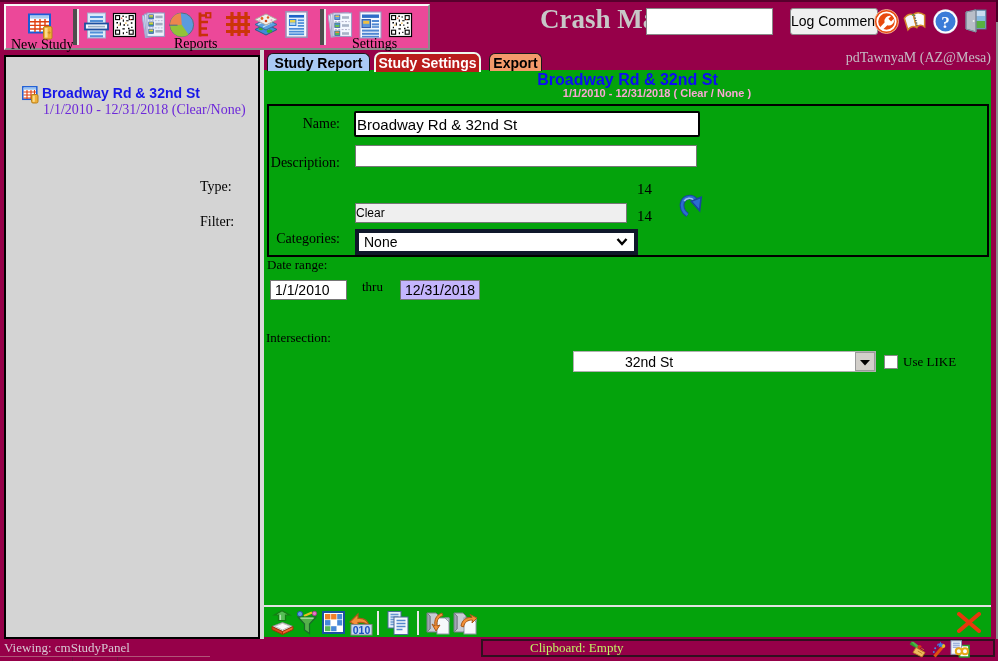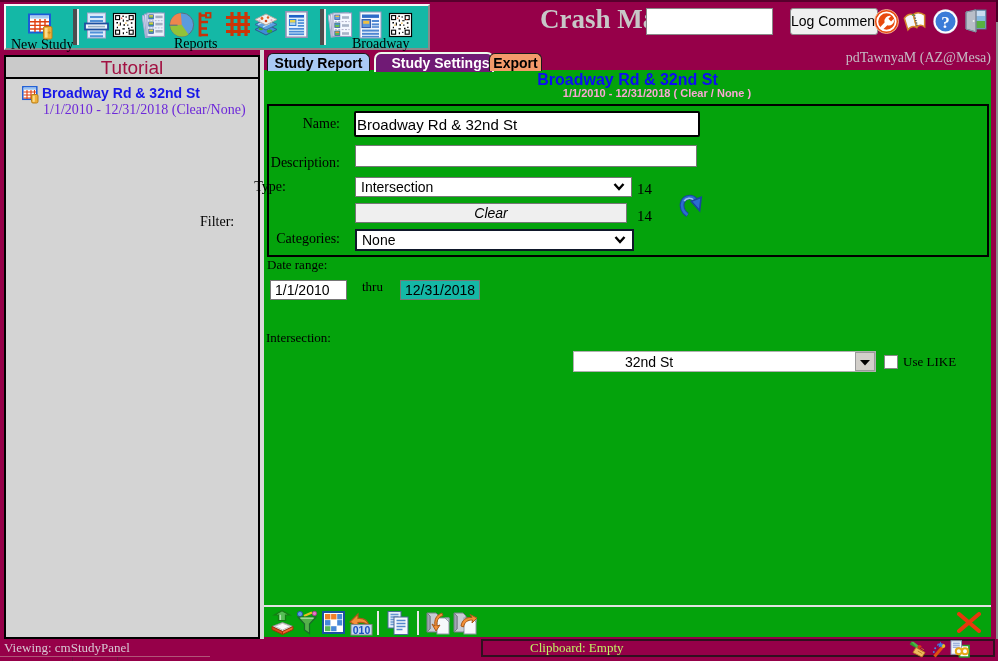--- a/index.html
+++ b/index.html
@@ -11,21 +11,21 @@
 </style>
 </head>
 <body>
 <div id="page">
 
   <div class="abs" style="left:0;top:0;width:998px;height:2px;background:#57002C"></div>
 
   <div class="abs" style="left:996px;top:0;width:2px;height:22px;background:#4A0026"></div>
   <div class="abs" style="left:996px;top:22px;width:2px;height:639px;background:#8C8C8C"></div>
 
-  <div id="toolbar" class="abs" style="left:4px;top:4px;width:422px;height:42px;background:#14b8a6;border-top:2px solid #F8F8F8;border-left:2px solid #F8F8F8;border-right:2px solid #8A8A8A;border-bottom:2px solid #8A8A8A;">
+  <div id="toolbar" class="abs" style="left:4px;top:4px;width:422px;height:42px;background:#ec4899;border-top:2px solid #F8F8F8;border-left:2px solid #F8F8F8;border-right:2px solid #8A8A8A;border-bottom:2px solid #8A8A8A;">
 
     <div class="abs cap" style="left:5px;top:31px;">New Study</div>
     <div class="abs" style="left:22px;top:7px;"><svg width="27" height="28" viewBox="0 0 27 28">
 <rect x="1" y="1.5" width="21" height="18" fill="#fff" stroke="#1B5CD6" stroke-width="2"></rect>
 <rect x="2.2" y="2.7" width="18.6" height="2.8" fill="#A6CBF0"></rect>
 <path d="M2 8.8 H21 M2 12.4 H21 M2 16 H21 M7 6 V19 M12 6 V19 M17 6 V19" stroke="#E04010" stroke-width="1.4" fill="none"></path>
 <rect x="15.5" y="13.5" width="8.5" height="12.5" rx="1.5" fill="#EFAF3A" stroke="#B97F17"></rect>
 <rect x="17" y="15" width="2.6" height="9.5" fill="#F9DC8C"></rect>
 <path d="M19.7 19.7 h3 M21.2 18.2 v3" stroke="#C88B1D" stroke-width="1"></path>
 </svg></div>
@@ -155,21 +155,21 @@
 <rect x="17.2" y="4.6" width="4" height="4" fill="none" stroke="#000" stroke-width="1.1"></rect>
 <rect x="3.6" y="19.2" width="4" height="4" fill="none" stroke="#000" stroke-width="1.1"></rect>
 <rect x="17.2" y="19.2" width="4" height="4" fill="none" stroke="#000" stroke-width="1.1"></rect>
 <path d="M10.4 4.6 h1.4 v1.4 h-1.4 z M13.4 5.4 h1.6 v1.1 h-1.6 z M10.8 8.4 h1.1 v2.4 h-1.1 z M14.2 9.2 h2.4 v1.1 h-2.4 z M4.4 11 h1.6 v1.5 h-1.6 z M7.8 11.4 h1.1 v3.2 h-1.1 z M11.4 13.2 h1.6 v1.5 h-1.6 z M15.2 13.6 h1.2 v1.2 h-1.2 z M18.8 11.2 h1.6 v1.5 h-1.6 z M4.8 15.8 h1.2 v1.4 h-1.2 z M10.4 17.2 h2.4 v1.2 h-2.4 z M16 16.8 h1.5 v1.5 h-1.5 z M19.2 15.8 h1.3 v1.2 h-1.3 z M10.8 21.2 h1.2 v2 h-1.2 z M14.2 20.8 h1.2 v1.2 h-1.2 z" fill="#000"></path>
 <rect x="9" y="6.6" width="1.3" height="1.1" fill="#E03010"></rect>
             <rect x="13.2" y="11.6" width="1.3" height="1.1" fill="#E8A010"></rect>
 <rect x="6.4" y="13.6" width="1.1" height="1.1" fill="#E8A010"></rect>
             <rect x="17.9" y="8" width="1.3" height="1.1" fill="#E03010"></rect>
 </svg></div>
       </div>
-    <div class="abs cap" style="left:346px;top:30px;">Broadway</div>
+    <div class="abs cap" style="left:346px;top:30px;">Settings</div>
   </div>
 
   <div class="abs" style="left:540px;top:4px;font:bold 27px 'Liberation Serif',serif;color:#C7C7C7;">Crash Ma<span style="letter-spacing:0">gic</span></div>
 
   <div class="abs" style="left:646px;top:8px;width:125px;height:25px;background:#fff;border:1px solid #888;"></div>
 
   <div class="abs sans" style="left:790px;top:8px;width:86px;height:25px;background:#F0F0F0;border:1px solid #8B8B8B;border-radius:3px;font-size:14px;color:#000;text-align:right;line-height:25px;white-space:nowrap;">Log Comment</div>
 
   <div class="abs" style="left:874px;top:9px;"><svg width="25" height="25" viewBox="0 0 25 25">
 <circle cx="12.5" cy="12.5" r="12" fill="#E8490E"></circle>
@@ -195,82 +195,76 @@
 <rect x="11" y="13" width="10" height="7" fill="#58B040"></rect>
 <rect x="11" y="3" width="10" height="5" fill="#C8DCF0"></rect>
 <path d="M2 4 L12 2 L12 24 L2 21 Z" fill="#B8BEC8" stroke="#5A6878"></path>
 <path d="M2 4 L12 2 L12 24 L2 21 Z" fill="none" stroke="#8C98A8"></path>
 <circle cx="9.6" cy="13" r="1" fill="#F0F0F0"></circle>
 </svg></div>
 
   <div class="abs" style="left:0;top:50px;width:991px;text-align:right;font:14px 'Liberation Serif',serif;color:#C5BBC4;">pdTawnyaM (AZ@Mesa)</div>
 
   <div class="abs" style="left:4px;top:55px;width:252px;height:580px;background:#D4D4D4;border:2px solid #000;">
-    <div class="abs sans" style="left:0;top:0;width:252px;height:20px;background:#CACACA;border-bottom:2px solid #000;text-align:center;font-size:19px;line-height:21px;color:#A21142;">Tutorial</div>
     <div class="abs" style="left:16px;top:29px;"><svg width="19" height="18" viewBox="0 0 19 18">
 <rect x="0.8" y="0.8" width="14" height="12.5" fill="#fff" stroke="#1B5CD6" stroke-width="1.5"></rect>
 <rect x="1.5" y="1.5" width="12.6" height="2.2" fill="#9CC4EE"></rect>
 <path d="M1.5 6 H14 M1.5 9 H14 M1.5 12 H14 M5 4 V13 M9 4 V13 M12.5 4 V13" stroke="#E04010" stroke-width="1.1" fill="none"></path>
 <rect x="9.5" y="8.5" width="6.5" height="8.5" rx="1.5" fill="#EFAF3A" stroke="#B97F17"></rect>
 <rect x="10.8" y="9.8" width="2" height="6" fill="#F9DC8C"></rect>
 </svg></div>
     <div class="abs sans" style="left:36px;top:28px;font-size:14px;font-weight:bold;color:#1717E8;">Broadway Rd &amp; 32nd St</div>
     <div class="abs" style="left:37px;top:45px;font:14px 'Liberation Serif',serif;color:#6d28d9;">1/1/2010 - 12/31/2018 (Clear/None)</div>
   </div>
 
   <div class="abs" style="left:260px;top:50px;width:4px;height:589px;background:#D9D9D9;"></div>
 
   <div class="abs" style="left:264px;top:70px;width:727px;height:537px;background:#04A30C;"></div>
 
   <div class="abs sans" style="left:267px;top:53px;width:101px;height:17px;background:#A9CAF5;border:1px solid #1A1A1A;border-bottom:none;border-radius:6px 6px 0 0;text-align:center;font-size:14px;font-weight:bold;line-height:18px;color:#000;">Study Report</div>
-  <div class="abs sans" style="left:374px;top:52px;width:103px;height:18px;background:#701a75;border:2px solid #EDFAED;border-bottom:none;border-radius:7px 7px 0 0;text-align:center;font-size:14px;font-weight:bold;line-height:19px;color:#fff;padding-left:13px;">Study Settings</div>
+  <div class="abs sans" style="left:374px;top:52px;width:103px;height:18px;background:#b91c1c;border:2px solid #EDFAED;border-bottom:none;border-radius:7px 7px 0 0;text-align:center;font-size:14px;font-weight:bold;line-height:19px;color:#fff;">Study Settings</div>
   <div class="abs sans" style="left:489px;top:53px;width:51px;height:17px;background:#F39A6B;border:1px solid #1A1A1A;border-bottom:none;border-radius:6px 6px 0 0;text-align:center;font-size:14px;font-weight:bold;line-height:18px;color:#000;">Export</div>
 
   <div class="abs sans" style="left:264px;top:71px;width:727px;text-align:center;font-size:16px;font-weight:bold;color:#0D0DF5;">Broadway Rd &amp; 32nd St</div>
   <div class="abs sans" style="left:264px;top:87px;width:786px;text-align:center;font-size:11px;font-weight:bold;color:#f9a8d4;">1/1/2010 - 12/31/2018 ( Clear / None )</div>
 
   <div class="abs" style="left:267px;top:104px;width:718px;height:149px;border:2px solid #000;"></div>
 
   <div class="abs cap" style="left:200px;top:116px;width:140px;text-align:right;">Name:</div>
   <div class="abs cap" style="left:200px;top:155px;width:140px;text-align:right;">Description:</div>
-  <div class="abs cap" style="left:200px;top:179px;width:140px;text-align:center;">Type:</div>
+  <div class="abs cap" style="left:200px;top:179px;width:140px;text-align:left;">Type:</div>
   <div class="abs cap" style="left:200px;top:214px;width:140px;text-align:left;">Filter:</div>
   <div class="abs cap" style="left:200px;top:231px;width:140px;text-align:right;">Categories:</div>
 
   <div class="abs sans" style="left:354px;top:111px;width:341px;height:20px;background:#fff;border:2px solid #000;border-radius:2px;font-size:15px;line-height:21px;padding:1px 0 1px 1px;">Broadway Rd &amp; 32nd St</div>
 
   <div class="abs" style="left:355px;top:145px;width:340px;height:20px;background:#fff;border:1px solid #767676;"></div>
 
-  <div class="abs sans" style="left:355px;top:177px;width:270px;height:18px;background:#fff;border:1px solid #767676;font-size:14px;line-height:18px;padding-left:5px;">Intersection
-    <svg class="abs" style="right:6px;top:4px;" width="12" height="10" viewBox="0 0 12 10">
-        <path d="M1.5 2 L6 7 L10.5 2" fill="none" stroke="#000" stroke-width="2.4"></path>
-      </svg>
-  </div>
   <div class="abs" style="left:637px;top:181px;font:15px 'Liberation Serif',serif;">14</div>
 
-  <div class="abs sans" style="left:355px;top:203px;width:270px;height:18px;background:#EFEFEF;border:1px solid #767676;font-size:14px;line-height:18px;text-align:center;font-style:italic;">Clear</div>
+  <div class="abs sans" style="left:355px;top:203px;width:270px;height:18px;background:#EFEFEF;border:1px solid #767676;font-size:12px;line-height:18px;">Clear</div>
   <div class="abs" style="left:637px;top:208px;font:15px 'Liberation Serif',serif;">14</div>
 
-  <div class="abs sans" style="left:355px;top:229px;width:270px;height:18px;background:#fff;border:2px solid #0f172a;font-size:14px;line-height:18px;padding-left:5px;">None
+  <div class="abs sans" style="left:355px;top:229px;width:270px;height:18px;background:#fff;border:4px solid #0f172a;font-size:14px;line-height:18px;padding-left:5px;">None
     <svg class="abs" style="right:6px;top:4px;" width="12" height="10" viewBox="0 0 12 10">
         <path d="M1.5 2 L6 7 L10.5 2" fill="none" stroke="#000" stroke-width="2.4"></path>
       </svg>
   </div>
 
   <div class="abs" style="left:678px;top:193px;"><svg width="26" height="25" viewBox="0 0 26 25">
 <path d="M17.5 7 C14 2.5 7 3.5 4.8 8.5 C2.6 13.5 5 19 9.5 22" fill="none" stroke="#17479E" stroke-width="4.6"></path>
 <path d="M17.5 7 C14 2.5 7 3.5 4.8 8.5 C2.6 13.5 5 19 9.5 22" fill="none" stroke="#2B6CD0" stroke-width="2.6"></path>
 <path d="M6.2 8.2 C8 4.8 13 4.3 15.8 7.2" fill="none" stroke="#9CC0EE" stroke-width="1.6"></path>
 <path d="M13.2 8.2 L23.2 4.2 L21.6 17.6 Z" fill="#2B6CD0" stroke="#17479E" stroke-width="1.6"></path>
 </svg></div>
 
   <div class="abs cap" style="left:267px;top:257px;font-size:13px;">Date range:</div>
   <div class="abs sans" style="left:270px;top:280px;width:71px;height:18px;background:#fff;border:1px solid #767676;font-size:14px;line-height:19px;padding-left:4px;">1/1/2010</div>
   <div class="abs" style="left:362px;top:279px;font:13px 'Liberation Serif',serif;">thru</div>
-  <div class="abs sans" style="left:400px;top:280px;width:74px;height:18px;background:#14b8a6;border:1px solid #767676;font-size:14px;line-height:19px;padding-left:4px;">12/31/2018</div>
+  <div class="abs sans" style="left:400px;top:280px;width:74px;height:18px;background:#c4b5fd;border:1px solid #767676;font-size:14px;line-height:19px;padding-left:4px;">12/31/2018</div>
 
   <div class="abs cap" style="left:266px;top:330px;font-size:13px;">Intersection:</div>
   <div class="abs" style="left:573px;top:351px;width:301px;height:19px;background:#fff;border:1px solid #B0B0B0;">
     <div class="abs sans" style="left:4px;top:0;font-size:14px;line-height:20px;margin-left:47px;">32nd St</div>
     <div class="abs" style="right:0;top:0;width:20px;height:19px;background:#D2CFCA;border:1px solid #9A9A9A;box-sizing:border-box;">
       <svg width="18" height="18" viewBox="0 0 18 18">
           <path d="M4 7 L9 12.5 L14 7 Z" fill="#000"></path>
         </svg>
     </div>
   </div>

